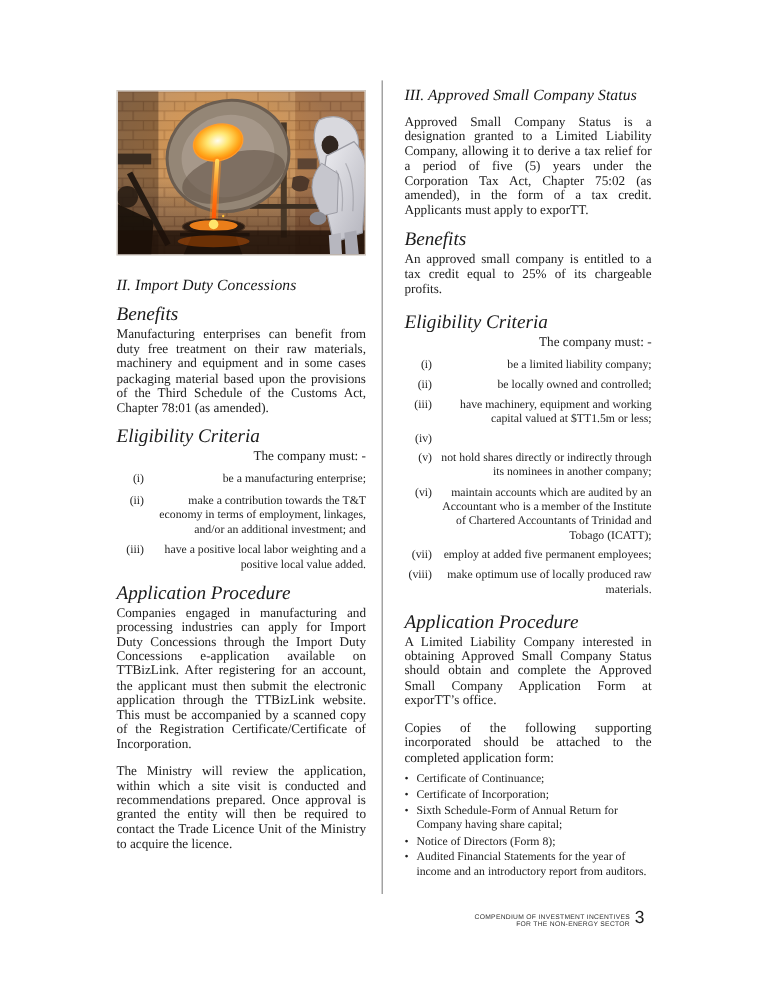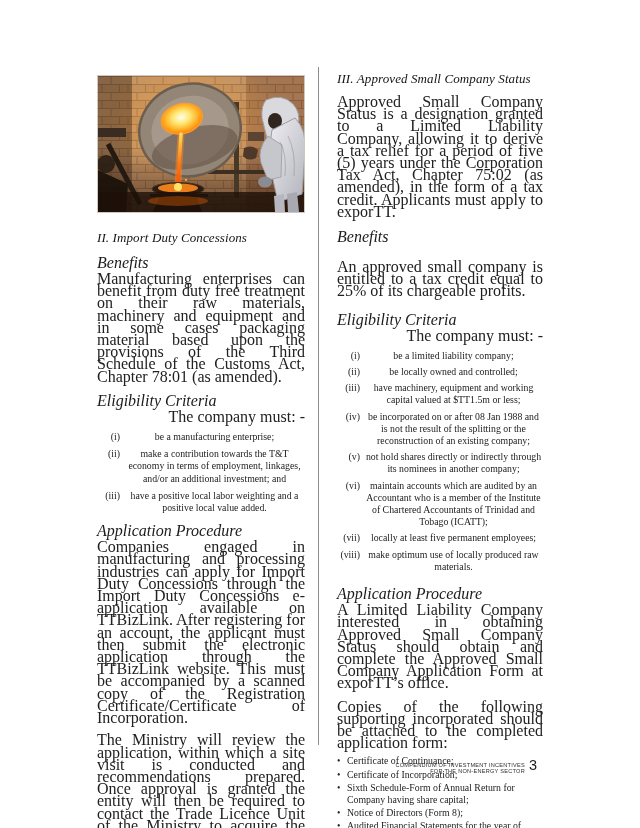--- a/index.html
+++ b/index.html
@@ -16,27 +16,27 @@
 
   .divider { position:absolute; left:318px; top:67px; width:1px; height:678px; background:#8c8c8c; }
 
   h2.sec-title {
     margin:0; font-size:13px; line-height:15px; font-style:italic; font-weight:normal;
     color:#141414; letter-spacing:0.1px;
   }
   h3.sub {
     margin:0; font-size:16px; line-height:14px; font-style:italic; font-weight:normal; color:#1b1b1b;
   }
-  p.body { margin:0; font-size:16px; line-height:12.2px; text-align:justify; color:#212121; }
+  p.body { margin:0; font-size:11px; line-height:12.2px; text-align:justify; color:#212121; }
   p.body.left-align { text-align:right; }
 
   .ol { margin:0; }
   .oli { display:flex; font-size:9.8px; line-height:12.2px; color:#212121; }
   .oli .num { flex:0 0 23px; text-align:right; padding-right:4px; white-space:nowrap; }
-  .oli .txt { flex:1; text-align:center; }
+  .oli .txt { flex:1; text-align:right; }
 
   .bl { margin:0; }
   .bli { display:flex; font-size:9.8px; line-height:12.2px; color:#212121; }
   .bli .dot { flex:0 0 10px; }
   .bli .txt { flex:1; text-align:left; }
 
   .footer-text {
     position:absolute; top:762px; left:300px; width:225px; text-align:right;
     font-family:"Liberation Sans","DejaVu Sans",sans-serif;
     font-size:5.6px; line-height:6.3px; letter-spacing:0.25px; color:#2e2e2e;
@@ -167,53 +167,52 @@
   </div>
 
   <div class="divider"></div>
 
   <div class="col col-right">
 
     <h2 class="sec-title">III. Approved Small Company Status</h2>
     <p class="body" style="margin-top:10px">Approved Small Company Status is a designation granted to a Limited Liability Company, allowing it to derive a tax relief for a period of five (5) years under the Corporation Tax Act, Chapter 75:02 (as amended), in the form of a tax credit. Applicants must apply to exporTT.</p>
 
     <h3 class="sub" style="margin-top:12px">Benefits</h3>
-    <p class="body" style="margin-top:17px">An approved small company is entitled to a tax credit equal to 25% of its chargeable profits.</p>
+    <p class="body" style="margin-top:3px">An approved small company is entitled to a tax credit equal to 25% of its chargeable profits.</p>
 
     <h3 class="sub" style="margin-top:15px">Eligibility Criteria</h3>
     <p class="body left-align" style="margin-top:3px">The company must: -</p>
 
     <div class="ol" style="margin-top:8px">
       <div class="oli">
         <span class="num">(i)</span>
         <span class="txt">be a limited liability company;</span>
       </div>
       <div class="oli" style="margin-top:4px">
         <span class="num">(ii)</span>
         <span class="txt">be locally owned and controlled;</span>
       </div>
       <div class="oli" style="margin-top:4px">
         <span class="num">(iii)</span>
         <span class="txt">have machinery, equipment and working capital valued at $TT1.5m or less;</span>
       </div>
       <div class="oli" style="margin-top:4px">
         <span class="num">(iv)</span>
-        <span class="txt">be incorporated on or after 08 Jan 1988 and is not the result of the splitting or the reconstruction of an existing company;</span>
       </div>
       <div class="oli" style="margin-top:4px">
         <span class="num">(v)</span>
         <span class="txt">not hold shares directly or indirectly through its nominees in another company;</span>
       </div>
       <div class="oli" style="margin-top:4px">
         <span class="num">(vi)</span>
         <span class="txt">maintain accounts which are audited by an Accountant who is a member of the Institute of Chartered Accountants of Trinidad and Tobago (ICATT);</span>
       </div>
       <div class="oli" style="margin-top:4px">
         <span class="num">(vii)</span>
-        <span class="txt">locally at least five permanent employees;</span>
+        <span class="txt">employ at added five permanent employees;</span>
       </div>
       <div class="oli" style="margin-top:4px">
         <span class="num">(viii)</span>
         <span class="txt">make optimum use of locally produced raw materials.</span>
       </div>
     </div>
 
     <h3 class="sub" style="margin-top:14px">Application Procedure</h3>
     <p class="body" style="margin-top:3px">A Limited Liability Company interested in obtaining Approved Small Company Status should obtain and complete the Approved Small Company Application Form at exporTT’s office.</p>
     <p class="body" style="margin-top:11px">Copies of the following supporting incorporated should be attached to the completed application form:</p>

